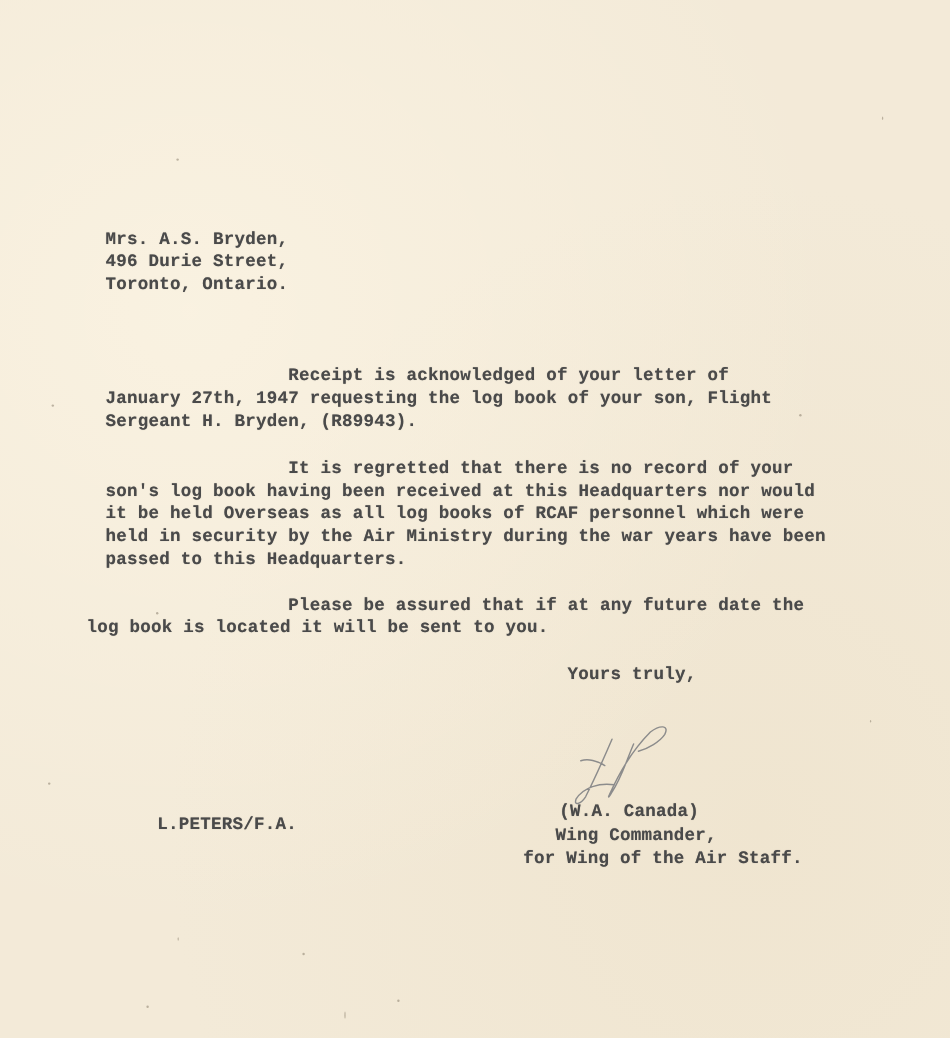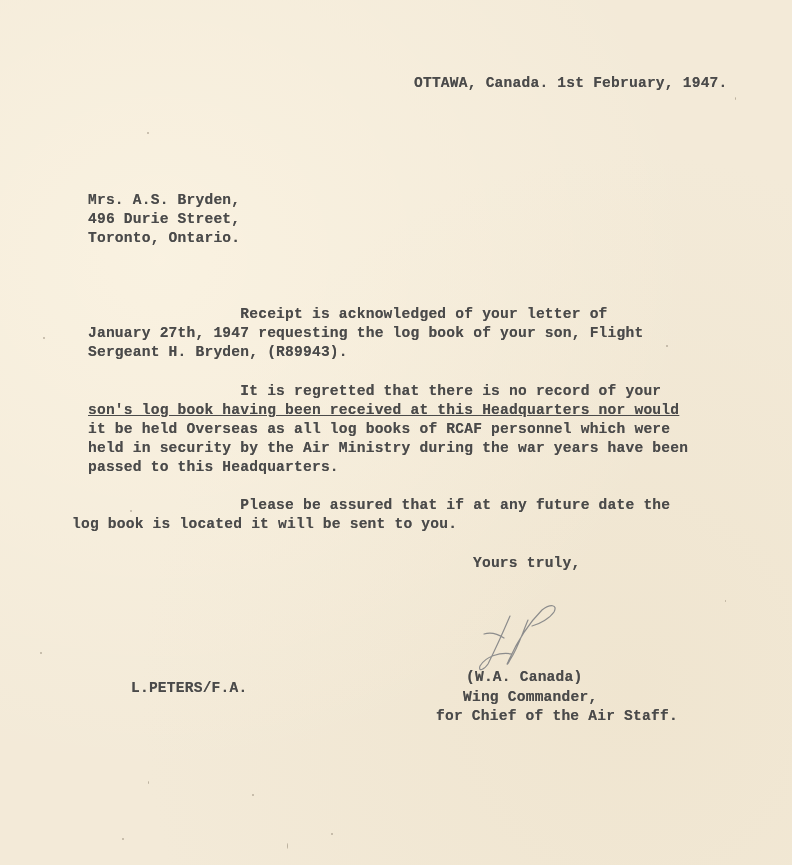--- a/index.html
+++ b/index.html
@@ -46,38 +46,37 @@
       top: 596px;
       width: 100px;
       height: 80px;
     }
   </style>
 </head>
 <body>
 
 <div class="page">
 
-  <div class="tw" style="left:414px; top:74px;">OTTAWA, Canada. 1st February, 1947.</div>
 
   <div>
     <div class="tw" style="left:88px; top:191px;">Mrs. A.S. Bryden,</div>
     <div class="tw" style="left:88px; top:210px;">496 Durie Street,</div>
     <div class="tw" style="left:88px; top:229px;">Toronto, Ontario.</div>
   </div>
 
 
   <div>
     <div class="tw" style="left:88px; top:305px;">                 Receipt is acknowledged of your letter of</div>
     <div class="tw" style="left:88px; top:324px;">January 27th, 1947 requesting the log book of your son, Flight</div>
     <div class="tw" style="left:88px; top:343px;">Sergeant H. Bryden, (R89943).</div>
   </div>
 
   <div>
     <div class="tw" style="left:88px; top:382px;">                 It is regretted that there is no record of your</div>
-    <div class="tw" style="left:88px; top:401px;text-decoration:underline;">son's log book having been received at this Headquarters nor would</div>
+    <div class="tw" style="left:88px; top:401px;">son's log book having been received at this Headquarters nor would</div>
     <div class="tw" style="left:88px; top:420px;">it be held Overseas as all log books of RCAF personnel which were</div>
     <div class="tw" style="left:88px; top:439px;">held in security by the Air Ministry during the war years have been</div>
     <div class="tw" style="left:88px; top:458px;">passed to this Headquarters.</div>
   </div>
 
   <div>
     <div class="tw" style="left:88px; top:496px;">                 Please be assured that if at any future date the</div>
     <div class="tw" style="left:72px; top:515px;">log book is located it will be sent to you.</div>
   </div>
 
@@ -86,21 +85,21 @@
   <svg class="signature" viewBox="0 0 100 80" xmlns="http://www.w3.org/2000/svg">
     <path d="M14 38 C 20 36, 28 38, 34 42 M 40 20 C 34 34, 26 52, 18 68 C 14 74, 8 76, 10 70 C 16 60, 30 56, 42 58
              M 58 24 C 52 38, 48 52, 40 64 C 38 68, 36 70, 38 66 C 46 48, 56 30, 72 14 C 80 8, 88 8, 84 16 C 80 22, 70 28, 62 30" fill="none" stroke="#8c8c8c" stroke-width="1.2" stroke-linecap="round" stroke-linejoin="round"></path>
   </svg>
 
   <div class="tw" style="left:131px; top:679px;">L.PETERS/F.A.</div>
 
   <div>
     <div class="tw" style="left:466px; top:668px;">(W.A. Canada)</div>
     <div class="tw" style="left:463px; top:688px;">Wing Commander,</div>
-    <div class="tw" style="left:436px; top:707px;">for Chief of the Air Staff.</div>
+    <div class="tw" style="left:436px; top:707px;">for Wing of the Air Staff.</div>
   </div>
 
   <div class="speck" style="left:147px; top:132px; width:2px; height:2px;"></div>
   <div class="speck" style="left:735px; top:97px; width:1px; height:3px;"></div>
   <div class="speck" style="left:43px; top:337px; width:2px; height:2px;"></div>
   <div class="speck" style="left:130px; top:510px; width:2px; height:2px;"></div>
   <div class="speck" style="left:666px; top:345px; width:2px; height:2px;"></div>
   <div class="speck" style="left:148px; top:781px; width:1px; height:3px;"></div>
   <div class="speck" style="left:252px; top:794px; width:2px; height:2px;"></div>
   <div class="speck" style="left:122px; top:838px; width:2px; height:2px;"></div>

